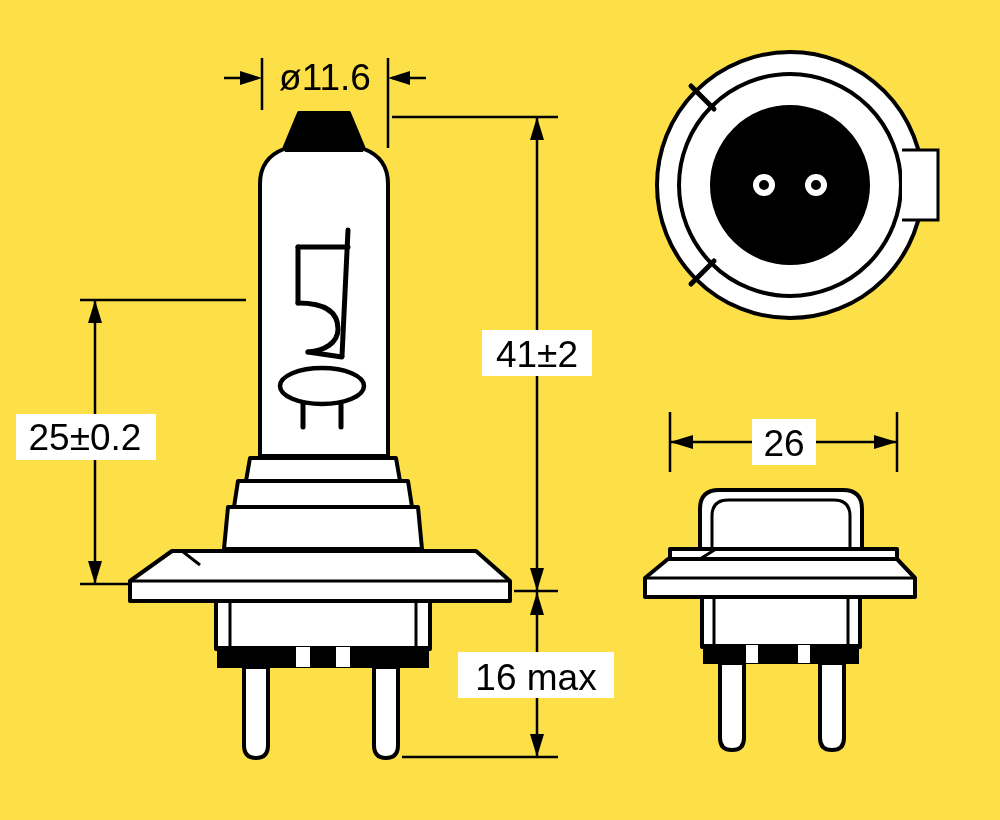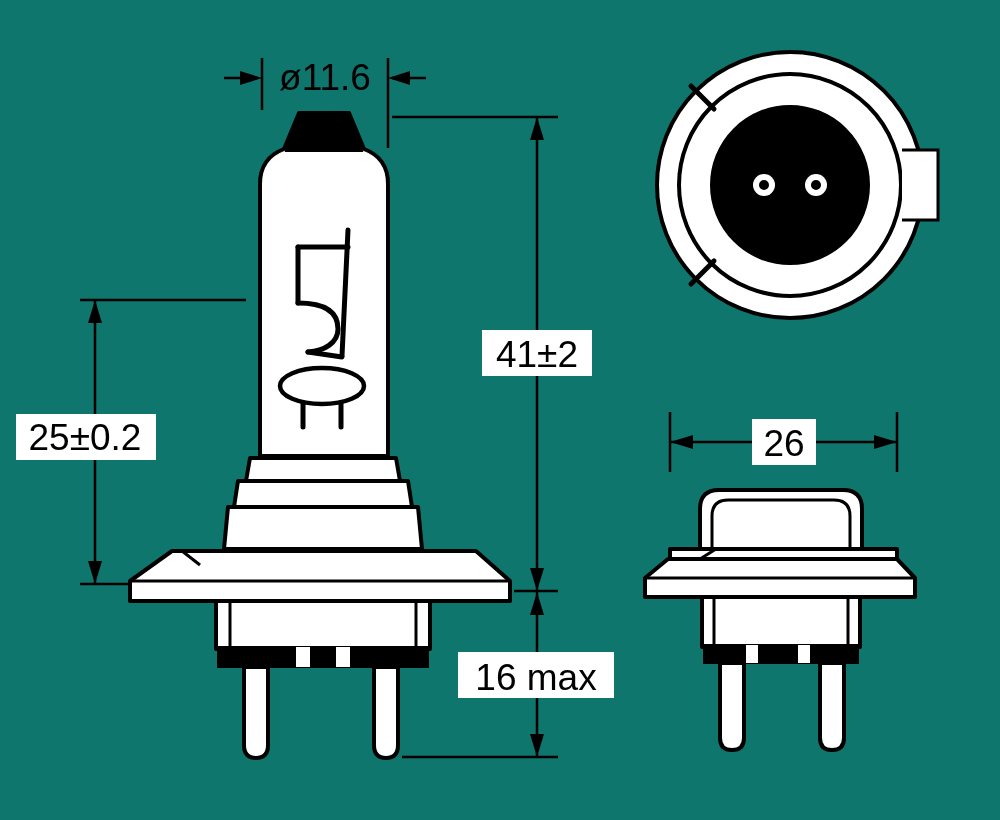--- a/index.html
+++ b/index.html
@@ -1,16 +1,16 @@
 <!DOCTYPE html>
 <html><head>
 <meta charset="utf-8">
 <style>
   html,body{margin:0;padding:0;background:#ffffff;}
-  .canvas{position:relative;width:1000px;height:820px;background:#0f766e;overflow:hidden;}
+  .canvas{position:relative;width:1000px;height:820px;background:#fde047;overflow:hidden;}
   svg{display:block;}
   text{font-family:"Liberation Sans","DejaVu Sans",sans-serif;font-size:37px;fill:#000;}
   .outline{fill:#ffffff;stroke:#000;stroke-width:4;stroke-linejoin:round;}
   .thin{fill:none;stroke:#000;stroke-width:3;}
   .dim{fill:none;stroke:#000;stroke-width:2.5;}
   .arrow{fill:#000;stroke:none;}
   .blackfill{fill:#000;stroke:#000;stroke-width:2;}
   .wire{fill:none;stroke:#000;stroke-width:5;stroke-linecap:round;stroke-linejoin:round;}
   .mask{fill:#ffffff;stroke:none;}
 </style>

